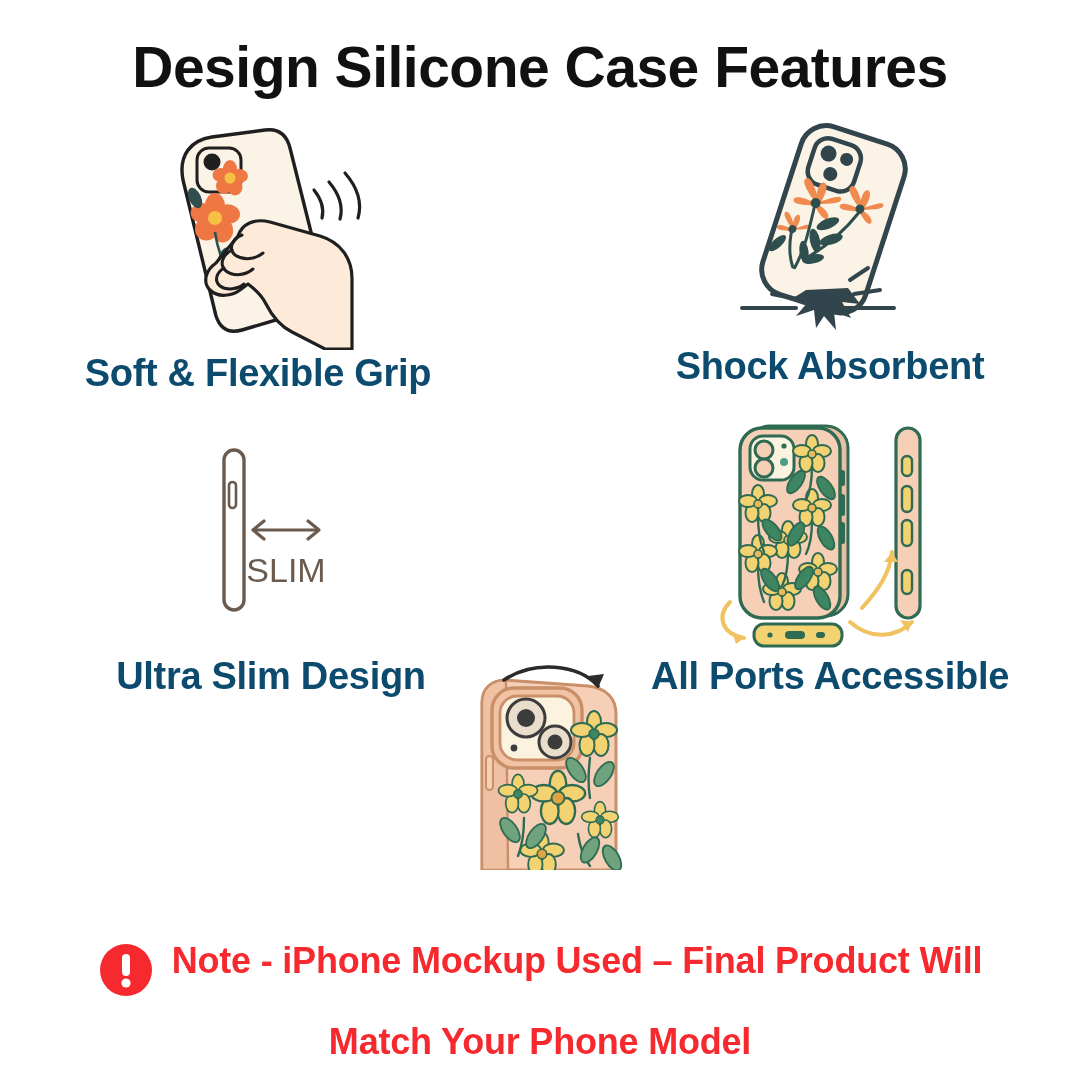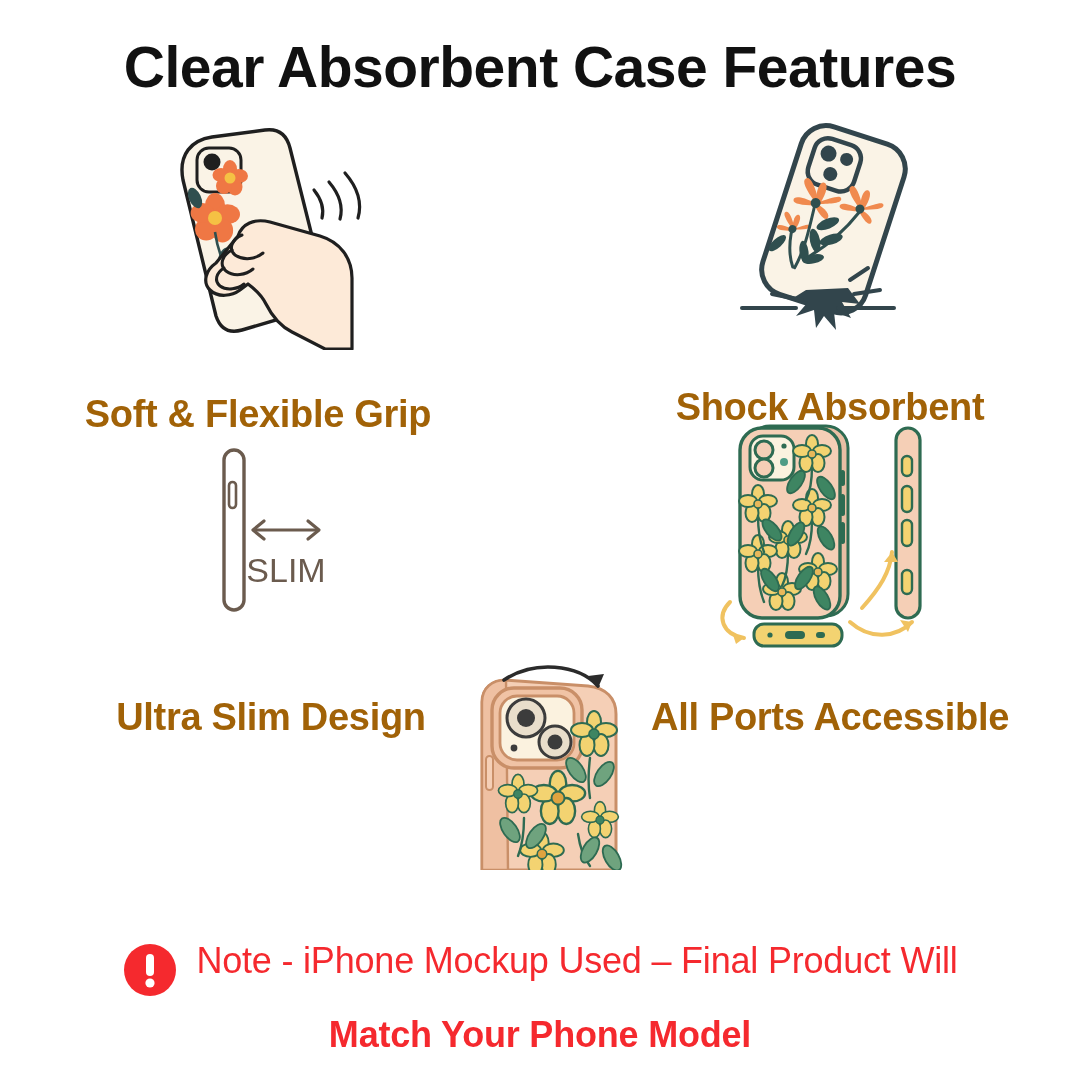--- a/index.html
+++ b/index.html
@@ -9,22 +9,22 @@
     overflow:hidden;position:relative;
   }
   .page{position:relative;width:1080px;height:1080px;}
 
   .title{
     position:absolute;top:34px;left:0;width:1080px;text-align:center;
     font-size:57px;font-weight:bold;color:#111111;letter-spacing:-0.5px;
   }
   .art{position:absolute;}
   .caption{
-    position:absolute;text-align:center;font-weight:bold;color:#a16207;
-    font-size:38px;letter-spacing:-0.3px;white-space:nowrap;margin-top:41px;
+    position:absolute;text-align:center;font-weight:bold;color:#0c4a6e;
+    font-size:38px;letter-spacing:-0.3px;white-space:nowrap;
   }
 
   
   #f1-art{left:120px;top:118px;width:300px;height:232px;}
   #f1-cap{left:0px;top:352px;width:516px;}
 
   
   #f2-art{left:720px;top:118px;width:232px;height:222px;}
   #f2-cap{left:570px;top:345px;width:520px;}
 
@@ -41,34 +41,34 @@
   #f5-cap{left:270px;top:866px;width:540px;}
 
   
   .note{
     position:absolute;left:0;top:940px;width:1080px;
     display:flex;flex-direction:column;align-items:center;
   }
   .note-row{display:flex;align-items:flex-start;justify-content:center;width:1000px;}
   .note-icon{flex:0 0 auto;margin-right:18px;margin-top:2px;}
   .note-text{
-    color:#F5292E;font-size:36px;font-weight:normal;line-height:1.18;
+    color:#F5292E;font-size:36px;font-weight:bold;line-height:1.18;
     text-align:center;letter-spacing:-0.2px;
   }
   .note-line2{
     color:#F5292E;font-size:36px;font-weight:bold;line-height:1.18;
-    text-align:center;width:1080px;margin-top:12px;letter-spacing:-0.2px;
+    text-align:center;width:1080px;margin-top:19px;letter-spacing:-0.2px;
   }
 </style>
 </head>
 <body>
 
 <div class="page">
 
-  <div class="title">Clear Absorbent Case Features</div>
+  <div class="title">Design Silicone Case Features</div>
 
   <div class="art" id="f1-art">
     <svg width="300" height="232" viewBox="0 0 300 232">
 
       <path d="M63 62 C58 36 72 22 92 19 L145 12 C160 10 167 18 170 30
                L205 170 C208 181 203 188 193 191 L122 212 C108 216 100 210 96 198 Z" fill="#FAF3E6" stroke="#1f1f1f" stroke-width="3.4" stroke-linejoin="round"></path>
 
       <rect x="77" y="30" width="44" height="44" rx="12" fill="#FAF3E6" stroke="#1f1f1f" stroke-width="3"></rect>
       <circle cx="92" cy="44" r="8.5" fill="#1f1f1f"></circle>
       <circle cx="108" cy="58" r="4.5" fill="#1f1f1f"></circle>

